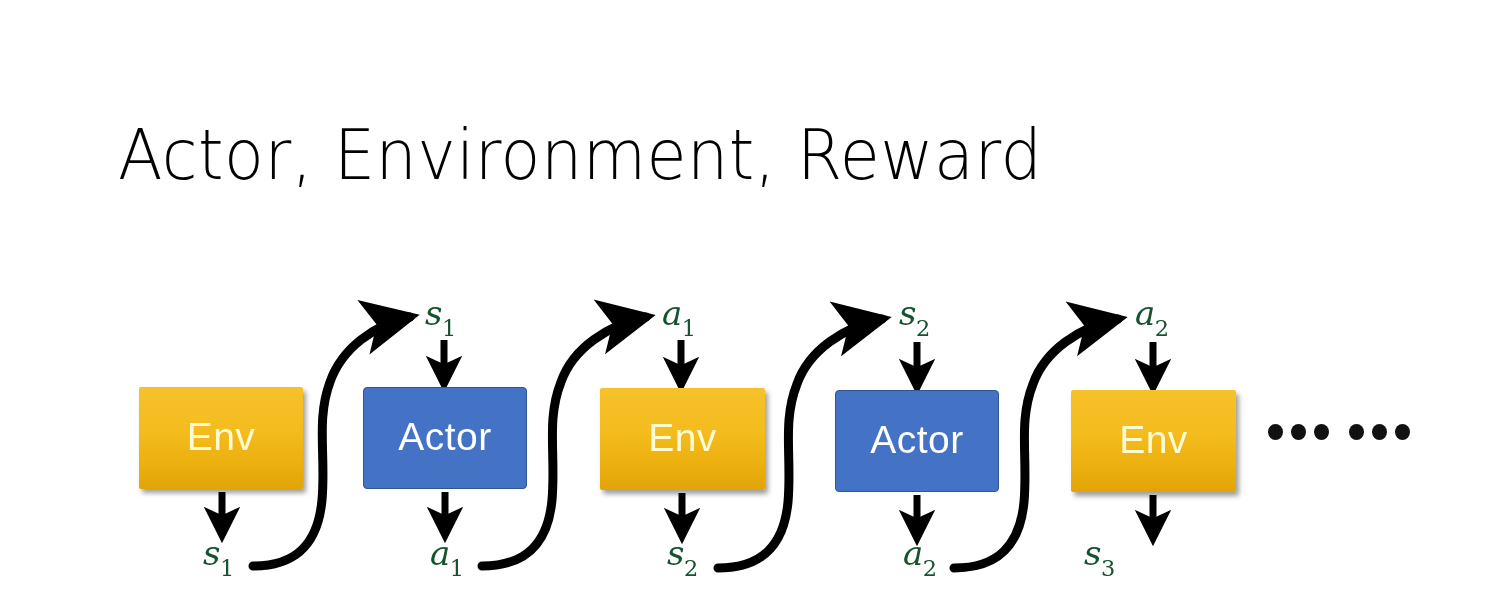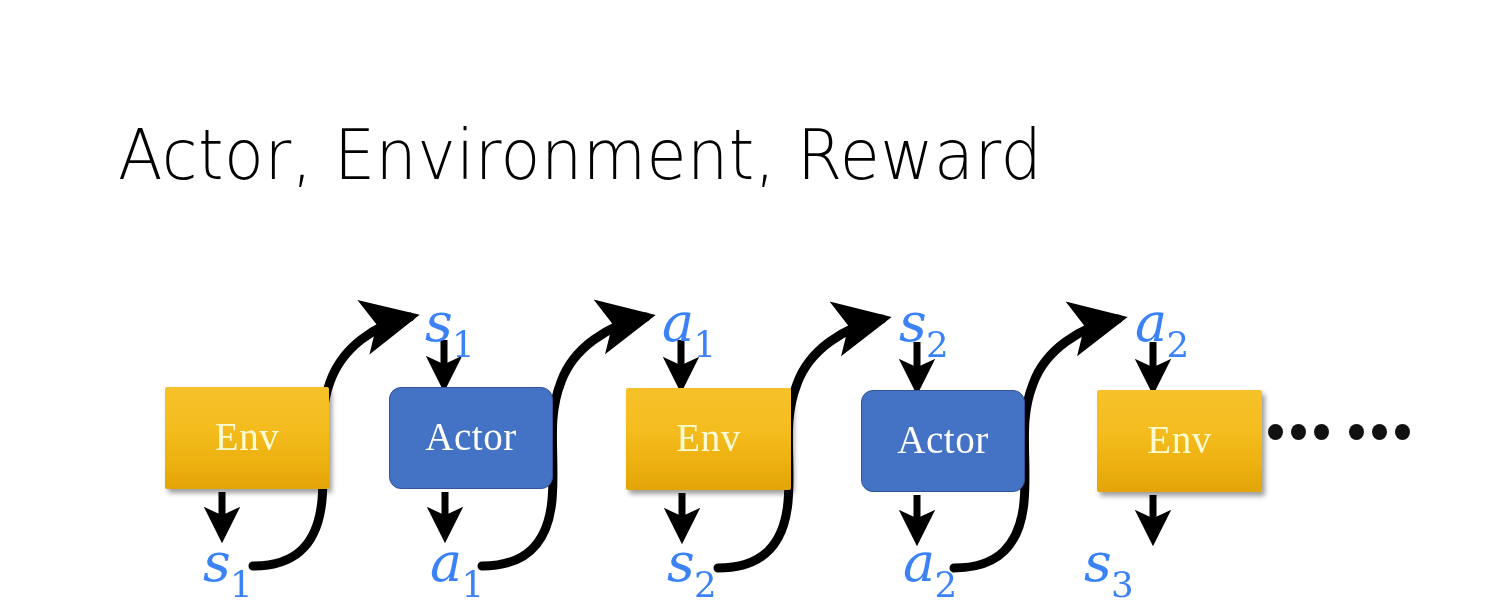--- a/index.html
+++ b/index.html
@@ -40,55 +40,54 @@
     height: 608px;
   }
 
   
   .node-box {
     position: absolute;
     box-sizing: border-box;
     display: flex;
     align-items: center;
     justify-content: center;
-    font-family: Liberation Serif, serif;
+    font-family: Liberation Sans, sans-serif;
     font-weight: 400;
     font-size: 39px;
     line-height: 1;
     letter-spacing: 0.5px;
     user-select: none;
-    margin-left: 26px;
   }
   .node-box.env {
     background: linear-gradient(to bottom, #f6c12a 0%, #f4bc1e 42%, #edb110 72%, #e2a408 100%);
     color: #fdfbd4;
     border: none;
     border-radius: 2px;
     box-shadow: 3px 4px 5px rgba(0,0,0,0.38);
   }
   .node-box.actor {
     background: #4472c4;
     color: #ffffff;
     border: 1.5px solid #2f5596;
-    border-radius: 12px;
+    border-radius: 4px;
     box-shadow: none;
   }
   .node-label {
     display: block;
     transform: translateY(-2px);
   }
 
   
   .math-label {
     position: absolute;
     font-family: "DejaVu Serif", serif;
     font-style: italic;
-    font-size: 54px;
+    font-size: 34px;
     line-height: 1;
-    color: #3b82f6;
+    color: #14532d;
     white-space: nowrap;
     user-select: none;
   }
   .math-label .sub {
     font-size: 0.66em;
     font-style: normal;
     vertical-align: sub;
     position: relative;
     top: 0.13em;
     left: -0.02em;

